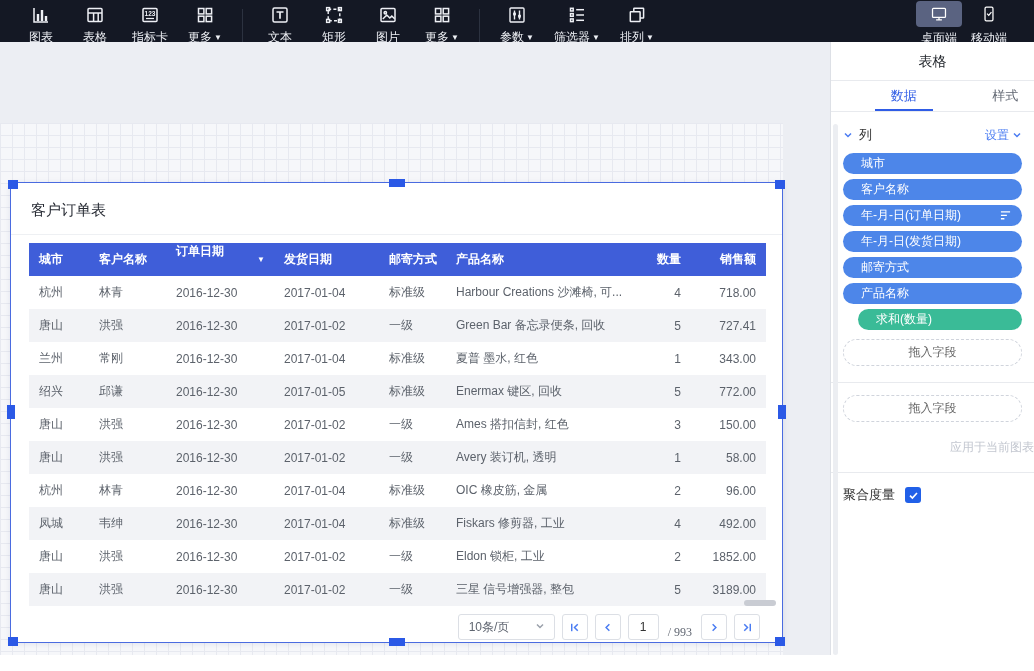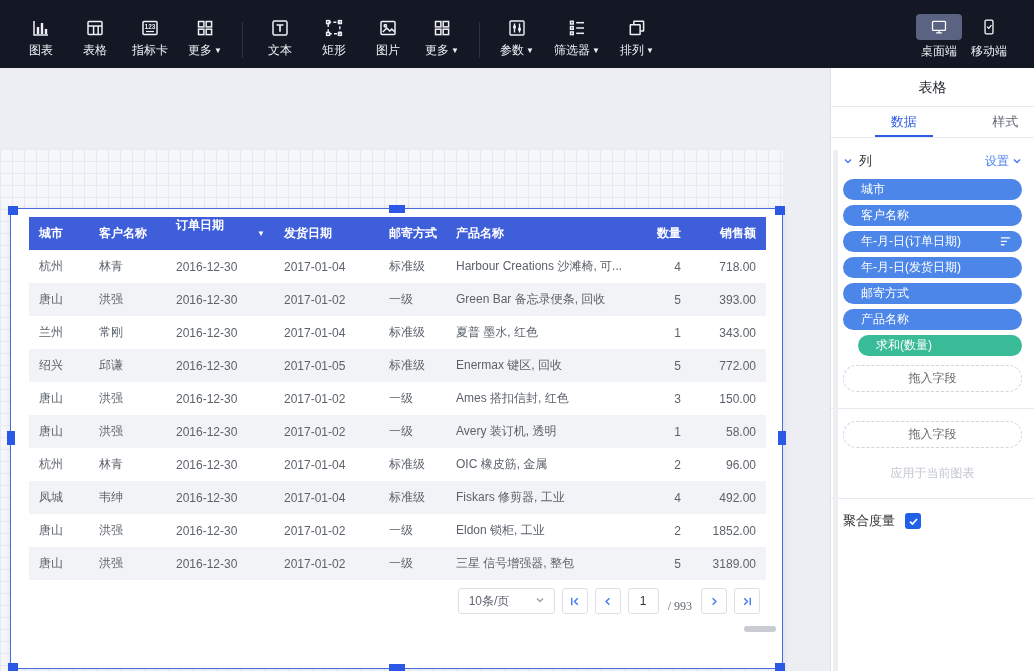--- a/index.html
+++ b/index.html
@@ -1,20 +1,20 @@
 <!DOCTYPE html>
 <html><head>
 <meta charset="utf-8">
 <style>
   * { margin:0; padding:0; box-sizing:border-box; }
   html,body { width:1034px; height:671px; overflow:hidden;
     font-family:"Liberation Sans","DejaVu Sans",sans-serif; }
 
   
-  .toolbar { height:68px; background:#141824; display:flex; align-items:center; padding:0 14px; }
+  .toolbar { height:42px; background:#141824; display:flex; align-items:center; padding:0 14px; }
   .tb-group { display:flex; align-items:flex-start; }
   .tb-item { display:flex; flex-direction:column; align-items:center; margin:0 10px; cursor:pointer; min-width:34px; }
   .tb-icon { width:22px; height:22px; display:flex; align-items:center; justify-content:center; margin-top:7px; }
   .tb-icon svg { width:20px; height:20px; }
   .tb-label { color:#eef0f5; font-size:12px; margin-top:3px; white-space:nowrap; display:flex; align-items:center; }
   .caret { color:#eef0f5; font-size:8px; margin-left:2px; }
   .tb-divider { width:1px; height:36px; background:#2c3240; margin:11px 10px 0 10px; }
   .tb-spacer { flex:1; }
   .device { display:flex; align-items:flex-start; margin-right:8px; }
   .dev-col { display:flex; flex-direction:column; align-items:center; margin-left:4px; cursor:pointer; }
@@ -79,21 +79,21 @@
   .sec-action { margin-left:auto; color:#4a7cf2; font-size:12px; display:flex; align-items:center; cursor:pointer; }
   .sec-action svg { width:10px; height:10px; margin-left:3px; }
   .pills { margin:9px 12px 0 12px; }
   .pill { height:21px; border-radius:11px; margin-bottom:5px; display:flex; align-items:center;
     padding:0 10px 0 18px; color:#fff; font-size:12px; cursor:pointer; white-space:nowrap; }
   .pill.blue { background:#4d86e9; } .pill.green { background:#3abb97;margin-left:15px; }
   .pill .pill-sort { margin-left:auto; display:flex; } .pill .pill-sort svg { width:13px; height:11px; }
   .drop-zone { margin:9px 12px 0 12px; height:27px; border:1px dashed #d0d4dc; border-radius:14px;
     display:flex; align-items:center; justify-content:center; color:#666; font-size:12px; cursor:pointer; }
   .divider { border-top:1px solid #e8eaee; margin-top:16px; }
-  .apply-text { text-align:center; margin-top:17px; font-size:12px; color:#c3c7d0; }
+  .apply-text { text-align:right; margin-top:17px; font-size:12px; color:#c3c7d0; }
   .agg-row { display:flex; align-items:center; margin:13px 12px 0 12px; font-size:13px; color:#333; }
   .checkbox { width:16px; height:16px; border-radius:3px; background:#2160e8; margin-left:10px;
     display:flex; align-items:center; justify-content:center; cursor:pointer; }
   .checkbox svg { width:11px; height:11px; }
 </style>
 </head>
 <body>
 
 <div class="toolbar">
   <div class="tb-group">
@@ -277,20 +277,21 @@
     <div class="widget">
       <div class="handle h-tl"></div>
       <div class="handle h-tc"></div>
       <div class="handle h-tr"></div>
       <div class="handle h-ml"></div>
       <div class="handle h-mr"></div>
       <div class="handle h-bl"></div>
       <div class="handle h-bc"></div>
       <div class="handle h-br"></div>
 
+      <div class="widget-title">客户订单表</div>
 
       <div class="table-wrap">
         <table>
           <colgroup>
             <col style="width:60px">
               <col style="width:77px">
               <col style="width:108px">
               <col style="width:105px">
             <col style="width:67px">
               <col style="width:204px">
@@ -321,21 +322,21 @@
                 <td class="num">718.00</td>
               </tr>
               <tr>
                 <td>唐山</td>
                 <td>洪强</td>
                 <td>2016-12-30</td>
                 <td>2017-01-02</td>
                 <td>一级</td>
                 <td>Green Bar 备忘录便条, 回收</td>
                 <td class="num">5</td>
-                <td class="num">393.00</td>
+                <td class="num">727.41</td>
               </tr>
               <tr>
                 <td>兰州</td>
                 <td>常刚</td>
                 <td>2016-12-30</td>
                 <td>2017-01-04</td>
                 <td>标准级</td>
                 <td>夏普 墨水, 红色</td>
                 <td class="num">1</td>
                 <td class="num">343.00</td>

